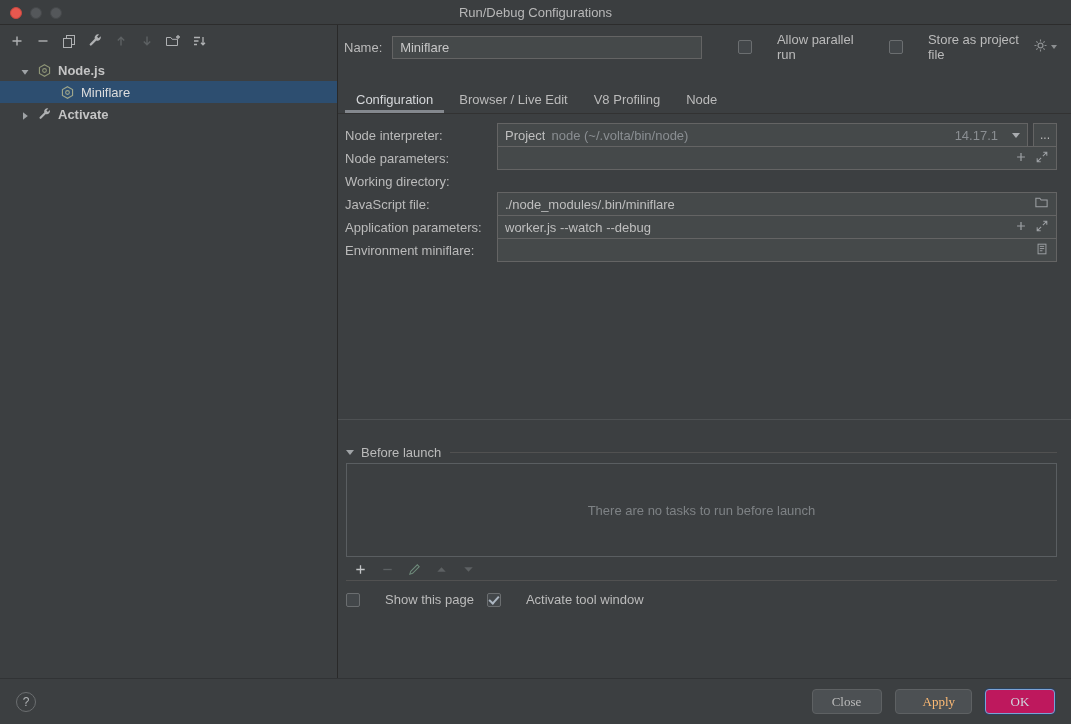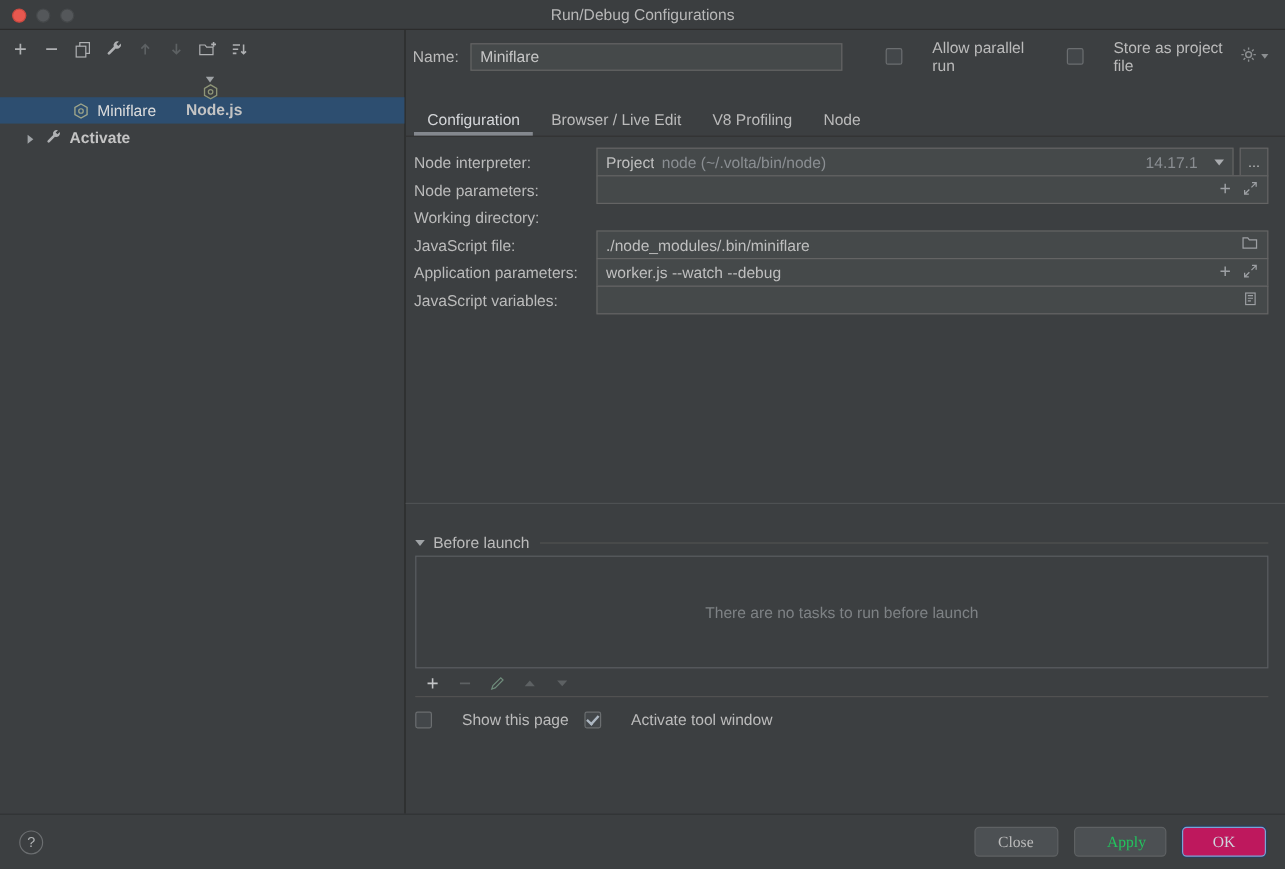--- a/index.html
+++ b/index.html
@@ -32,21 +32,21 @@
   
   .sidebar-toolbar { height:32px; display:flex; align-items:center; gap:10px; padding-left:9px; }
   .tb-icon { width:16px; height:16px; display:inline-flex; align-items:center; justify-content:center; }
   .tb-icon svg { display:block; }
 
   .tree { margin-top:2px; }
   .tree-row { height:22px; display:flex; align-items:center; cursor:default; }
   .tree-row .chev { width:10px; height:10px; margin-right:7px; flex-shrink:0; }
   .tree-row .node-icon { width:15px; height:15px; margin-right:6px; flex-shrink:0; }
   .tree-row.group { font-weight:bold; color:#C4C4C4; }
-  .tree-row.r1 { padding-left:20px;flex-direction:column; }
+  .tree-row.r1 { padding-left:20px; }
   .tree-row.r2 { padding-left:60px; color:#DDDDDD; }
   .tree-row.r3 { padding-left:20px; }
   .tree-row.selected { background:#2D4E70; }
 
   
   .name-row { position:absolute; top:10px; left:6px; right:14px; height:24px; display:flex; align-items:center; }
   .name-label { margin-right:8px; width:44px; }
   .text-input {
     width:338px; height:23px; background:#45494A; border:1px solid #646464;
     color:#C7C7C7; font-family:"Liberation Sans",sans-serif; font-size:13px; padding:0 7px; outline:none;
@@ -112,21 +112,21 @@
   .help-btn {
     width:20px; height:20px; border-radius:50%; border:1px solid #6B6E70; background:transparent;
     color:#B0B3B5; font-family:"Liberation Sans",sans-serif; font-size:12px; display:flex; align-items:center; justify-content:center; cursor:default;
   }
   .footer .spacer { flex:1; }
   .btn {
     height:25px; min-width:70px; padding:0 16px; margin-left:13px; border-radius:4px;
     background:#4C5053; border:1px solid #5E6163; color:#BBBBBB;
     font-family:Liberation Serif, serif; font-size:13px; cursor:default;
   }
-  .btn.disabled { color:#22c55e;padding-left:27px; }
+  .btn.disabled { color:#fdba74;padding-left:27px; }
   .btn.primary { background:#be185d; border:1px solid #7AA3D4; color:#CFD6DE; box-shadow:0 0 0 1px #29415C; }
 </style>
 </head>
 <body>
 
 <div class="titlebar">
   <div class="traffic">
     <span class="light red"></span>
     <span class="light dim"></span>
     <span class="light dim"></span>
@@ -315,21 +315,21 @@
                   <path d="M8 3.5v9M3.5 8h9" stroke="#9DA0A4" stroke-width="1.4" fill="none"></path>
                 </svg></span>
             <span><svg width="14" height="14" viewBox="0 0 16 16" fill="none" stroke="#9DA0A4" stroke-width="1.2">
                   <path d="M9.5 2.5h4v4M13.3 2.7L9 7M6.5 13.5h-4v-4M2.7 13.3L7 9"></path>
                 </svg></span>
           </span>
         </div>
       </div>
 
       <div class="form-row">
-        <div class="form-label">JavaScript variables:</div>
+        <div class="form-label">Environment miniflare:</div>
         <div class="field">
           <span class="ftext"></span>
           <span class="right-icons">
             <span><svg width="14" height="14" viewBox="0 0 16 16" fill="none" stroke="#9DA0A4" stroke-width="1.1">
                   <rect x="3.5" y="2.5" width="9" height="11"></rect>
                   <path d="M5.5 5h5M5.5 7.5h5M5.5 10h3"></path>
                 </svg></span>
           </span>
         </div>
       </div>

